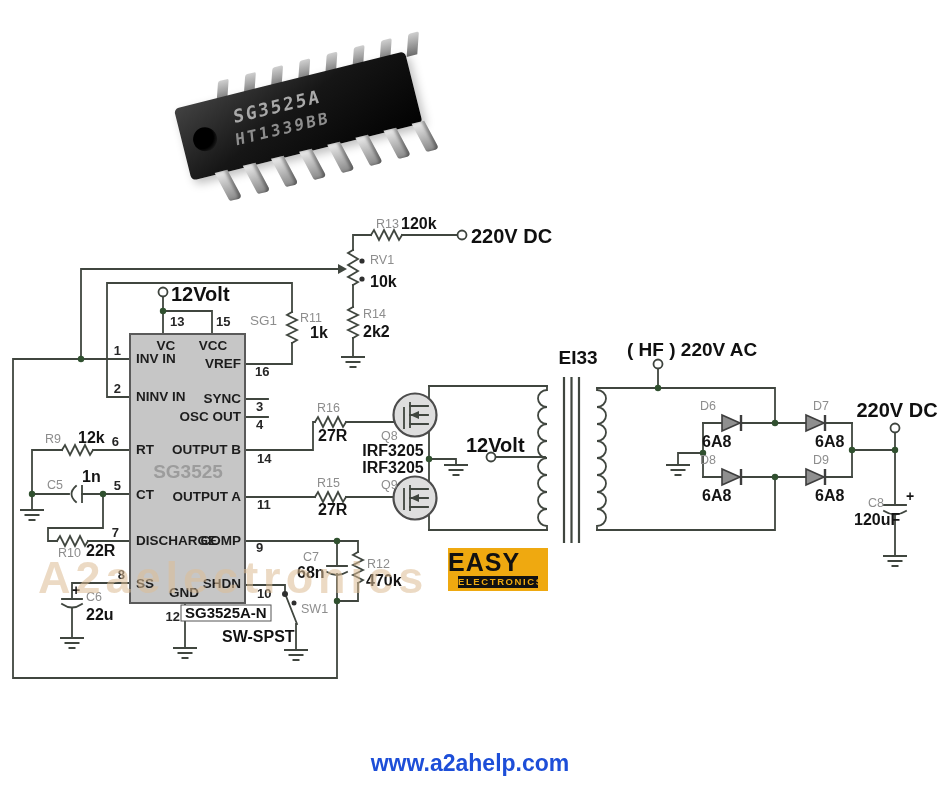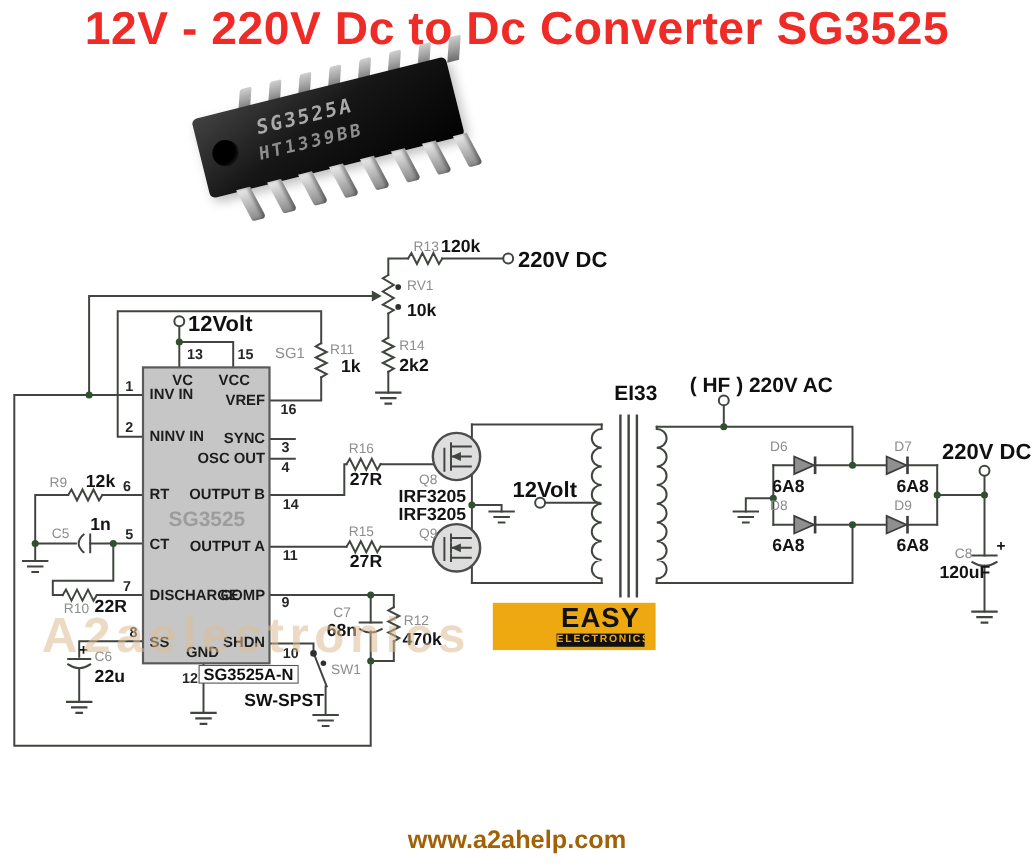--- a/index.html
+++ b/index.html
@@ -38,33 +38,32 @@
   .t-net2{fill:#101010;font-size:19px;font-weight:700;}
   .t-pin{fill:#262626;font-size:13px;font-weight:700;}
   .t-icn{fill:#1d1d1d;font-size:13.5px;font-weight:700;}
   .t-big{fill:#9c9c9c;font-size:19px;font-weight:700;}
   .t-part{fill:#111;font-size:15px;font-weight:700;}
   .t-plus{fill:#141414;font-size:14px;font-weight:700;}
   
   .wm{position:absolute;left:38px;top:552px;z-index:4;font-size:45px;font-weight:700;
       letter-spacing:5px;color:#ddbd95;opacity:.55;text-align:right;}
   .logo{position:absolute;left:448px;top:548px;width:100px;height:43px;background:#efa910;
-        z-index:5;text-align:center;padding-left:48px;}
+        z-index:5;}
   .logo .easy{font-size:25px;font-weight:800;color:#111;letter-spacing:1px;line-height:28px;}
   .logo .elec{margin:0 auto;width:80px;background:#111;color:#efa910;font-size:9.5px;
               font-weight:700;letter-spacing:1.6px;line-height:12px;}
   .url{position:absolute;left:0;top:750px;width:940px;text-align:center;z-index:10;
-       font-size:23px;font-weight:700;color:#a16207;}
+       font-size:23px;font-weight:700;color:#1d4ed8;}
 </style>
 </head>
 <body>
 
 <div class="stage">
 
-  <div class="title">12V - 220V Dc to Dc Converter SG3525</div>
 
   <div class="chip-wrap">
     <div class="chip-rot">
       <div class="pins-back">
         <span></span>
           <span></span>
           <span></span>
           <span></span>
           <span></span>
           <span></span>

